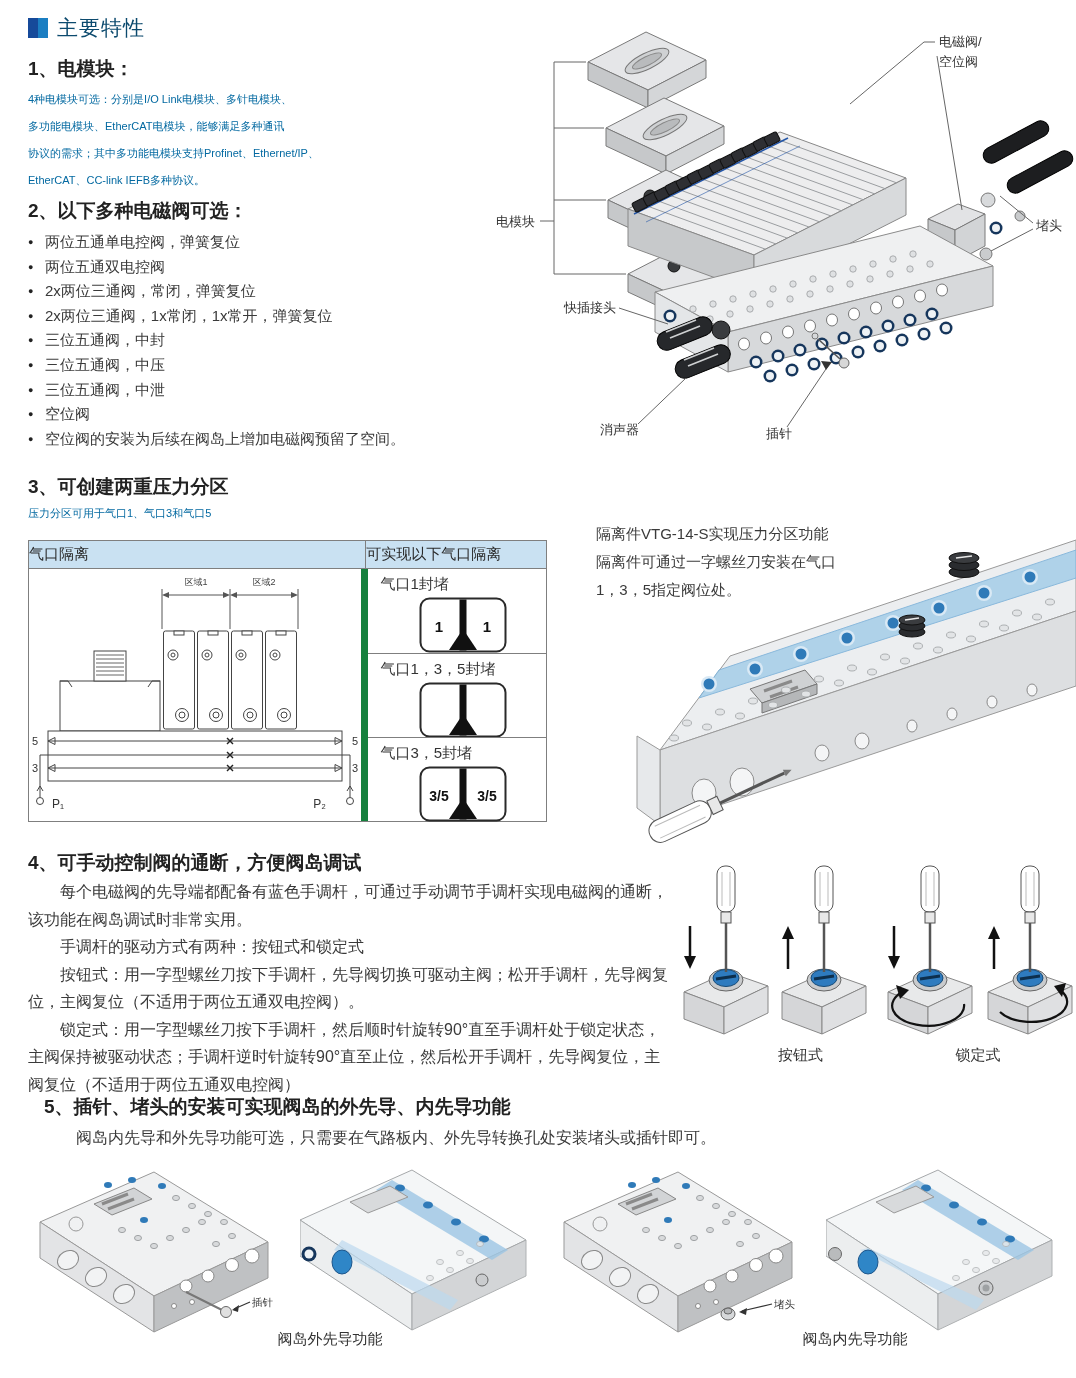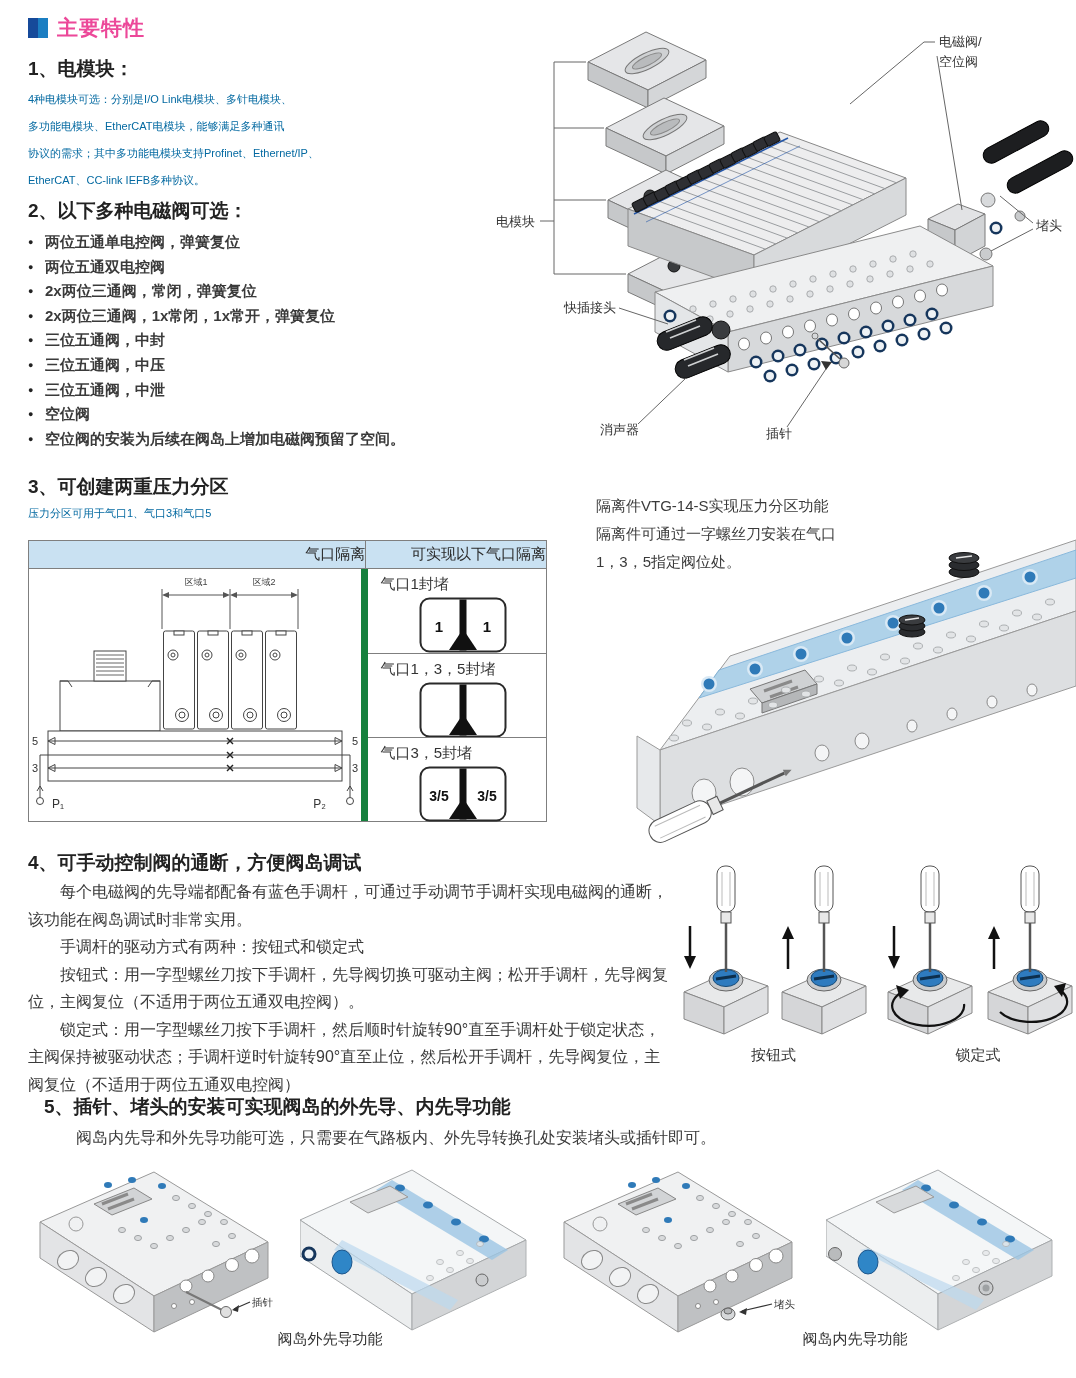--- a/index.html
+++ b/index.html
@@ -2,34 +2,34 @@
 <html><head>
 <meta charset="utf-8">
 <style>
   html,body{margin:0;padding:0;background:#fff;}
   .page{position:relative;width:1076px;height:1378px;background:#fff;overflow:hidden;
         font-family:"Liberation Sans",sans-serif;color:#333;}
   .abs{position:absolute;}
   
   .doc-title{display:flex;align-items:center;gap:9px;left:28px;top:14px;}
   .title-square{width:20px;height:20px;background:linear-gradient(90deg,#164a9a 0 50%,#1b7ec2 50% 100%);}
-  .doc-title h1{margin:0;font-size:21px;font-weight:bold;color:#ec4899;letter-spacing:1px;}
+  .doc-title h1{margin:0;font-size:21px;font-weight:normal;color:#0c4a6e;letter-spacing:1px;}
   
   .h2{font-size:19px;font-weight:bold;color:#222;margin:0 0 4px 0;}
   .tline{font-size:11px;line-height:27px;color:#0369a1;}
   ul.blist{margin:6px 0 0 0;padding:0;}
-  ul.blist li{list-style:none;position:relative;padding-left:17px;font-size:15px;line-height:24.6px;color:#3a3a3a;font-weight:bold;}
+  ul.blist li{list-style:none;position:relative;padding-left:17px;font-size:15px;line-height:24.6px;color:#3a3a3a;}
   ul.blist li::before{content:"●";position:absolute;left:0;top:0;font-size:9px;line-height:24.6px;color:#222;}
   .para{margin:0;font-size:16px;line-height:27.5px;color:#3a3a3a;text-indent:2em;}
   .note-line{font-size:15px;line-height:28px;color:#3a3a3a;}
   .caption{font-size:15px;color:#333;text-align:center;}
   
   .ptable{left:28px;top:540px;width:517px;border:1px solid #7f7f7f;background:#fff;}
   .ptable .thead{display:flex;background:#c9e1f2;border-bottom:1px solid #7f7f7f;}
-  .ptable .th{font-size:15px;color:#2a2a2a;text-align:right;padding:4px 0;}
+  .ptable .th{font-size:15px;color:#2a2a2a;text-align:left;padding:4px 0;}
   .th.c1{width:337px;border-right:1px solid #7f7f7f;}
   .th.c2{width:180px;}
   .ptable .tbody{display:flex;}
   .tcell-diagram{width:337px;border-right:7px solid #15803d;display:flex;justify-content:center;}
   .tcol-rows{width:180px;display:flex;flex-direction:column;}
   .trow{height:84px;padding:6px 0 0 12px;box-sizing:border-box;}
   .trow + .trow{border-top:1px solid #7f7f7f;}
   .trow .rlabel{font-size:15px;color:#333;margin-bottom:3px;}
   .picto{display:block;margin:1px auto 0 auto;}
   svg text{font-family:"Liberation Sans",sans-serif;}
@@ -517,21 +517,21 @@
     <g transform="rotate(-25 120 300)">
       <rect x="30" y="288" width="66" height="23" rx="11" fill="#fff" stroke="#555"></rect>
       <line x1="38" y1="293" x2="88" y2="293" stroke="#bbb"></line>
       <line x1="38" y1="306" x2="88" y2="306" stroke="#bbb"></line>
       <rect x="96" y="292" width="11" height="15" fill="#e8e8e8" stroke="#555"></rect>
       <line x1="107" y1="299.5" x2="178" y2="299.5" stroke="#555" stroke-width="3"></line>
       <polygon points="178,296 186,299.5 178,303" fill="#777"></polygon>
     </g>
   </svg>
 
-  <div class="abs" style="left:596px;top:492px;width:330px;z-index:2;">
+  <div class="abs" style="left:596px;top:520px;width:330px;z-index:2;">
     <div class="note-line">隔离件VTG-14-S实现压力分区功能</div>
     <div class="note-line">隔离件可通过一字螺丝刀安装在气口</div>
     <div class="note-line">1，3，5指定阀位处。</div>
   </div>
 
   <div class="abs" style="left:28px;top:850px;width:648px;">
     <div class="h2" style="margin-bottom:2px;">4、可手动控制阀的通断，方便阀岛调试</div>
     <p class="para">每个电磁阀的先导端都配备有蓝色手调杆，可通过手动调节手调杆实现电磁阀的通断，该功能在阀岛调试时非常实用。</p>
     <p class="para">手调杆的驱动方式有两种：按钮式和锁定式</p>
     <p class="para">按钮式：用一字型螺丝刀按下手调杆，先导阀切换可驱动主阀；松开手调杆，先导阀复位，主阀复位（不适用于两位五通双电控阀）。</p>
@@ -563,21 +563,21 @@
       <line x1="40" y1="115" x2="60" y2="112" stroke="#0d2f4d" stroke-width="3"></line>
       <rect x="41" y="2" width="18" height="46" rx="8" fill="#fff" stroke="#555"></rect>
       <line x1="46" y1="8" x2="46" y2="42" stroke="#bbb"></line>
         <line x1="54" y1="8" x2="54" y2="42" stroke="#bbb"></line>
       <rect x="45" y="48" width="10" height="11" fill="#e8e8e8" stroke="#555"></rect>
       <line x1="50" y1="59" x2="50" y2="108" stroke="#555" stroke-width="2.5"></line>
       <line x1="14" y1="105" x2="14" y2="75" stroke="#111" stroke-width="2.5"></line>
       <polygon points="8,75 20,75 14,62" fill="#111"></polygon>
     </g>
   </svg>
-  <div class="abs caption" style="left:676px;top:1046px;width:195px;">按钮式</div>
+  <div class="abs caption" style="left:703px;top:1046px;width:195px;">按钮式</div>
 
   <svg class="abs" style="left:880px;top:864px;" width="196" height="178" viewBox="0 0 196 178">
     <g>
       <polygon points="8,128 52,108 92,122 48,143" fill="#e8e9ea" stroke="#888"></polygon>
       <polygon points="8,128 48,143 48,170 8,155" fill="#d5d6d8" stroke="#888"></polygon>
       <polygon points="48,143 92,122 92,149 48,170" fill="#dfe0e2" stroke="#888"></polygon>
       <ellipse cx="50" cy="116" rx="17" ry="11" fill="#c9cbcd" stroke="#666"></ellipse>
       <ellipse cx="50" cy="114" rx="13" ry="8.5" fill="#2e7bbf" stroke="#174a75"></ellipse>
       <line x1="40" y1="115" x2="60" y2="112" stroke="#0d2f4d" stroke-width="3"></line>
       <rect x="41" y="2" width="18" height="46" rx="8" fill="#fff" stroke="#555"></rect>

